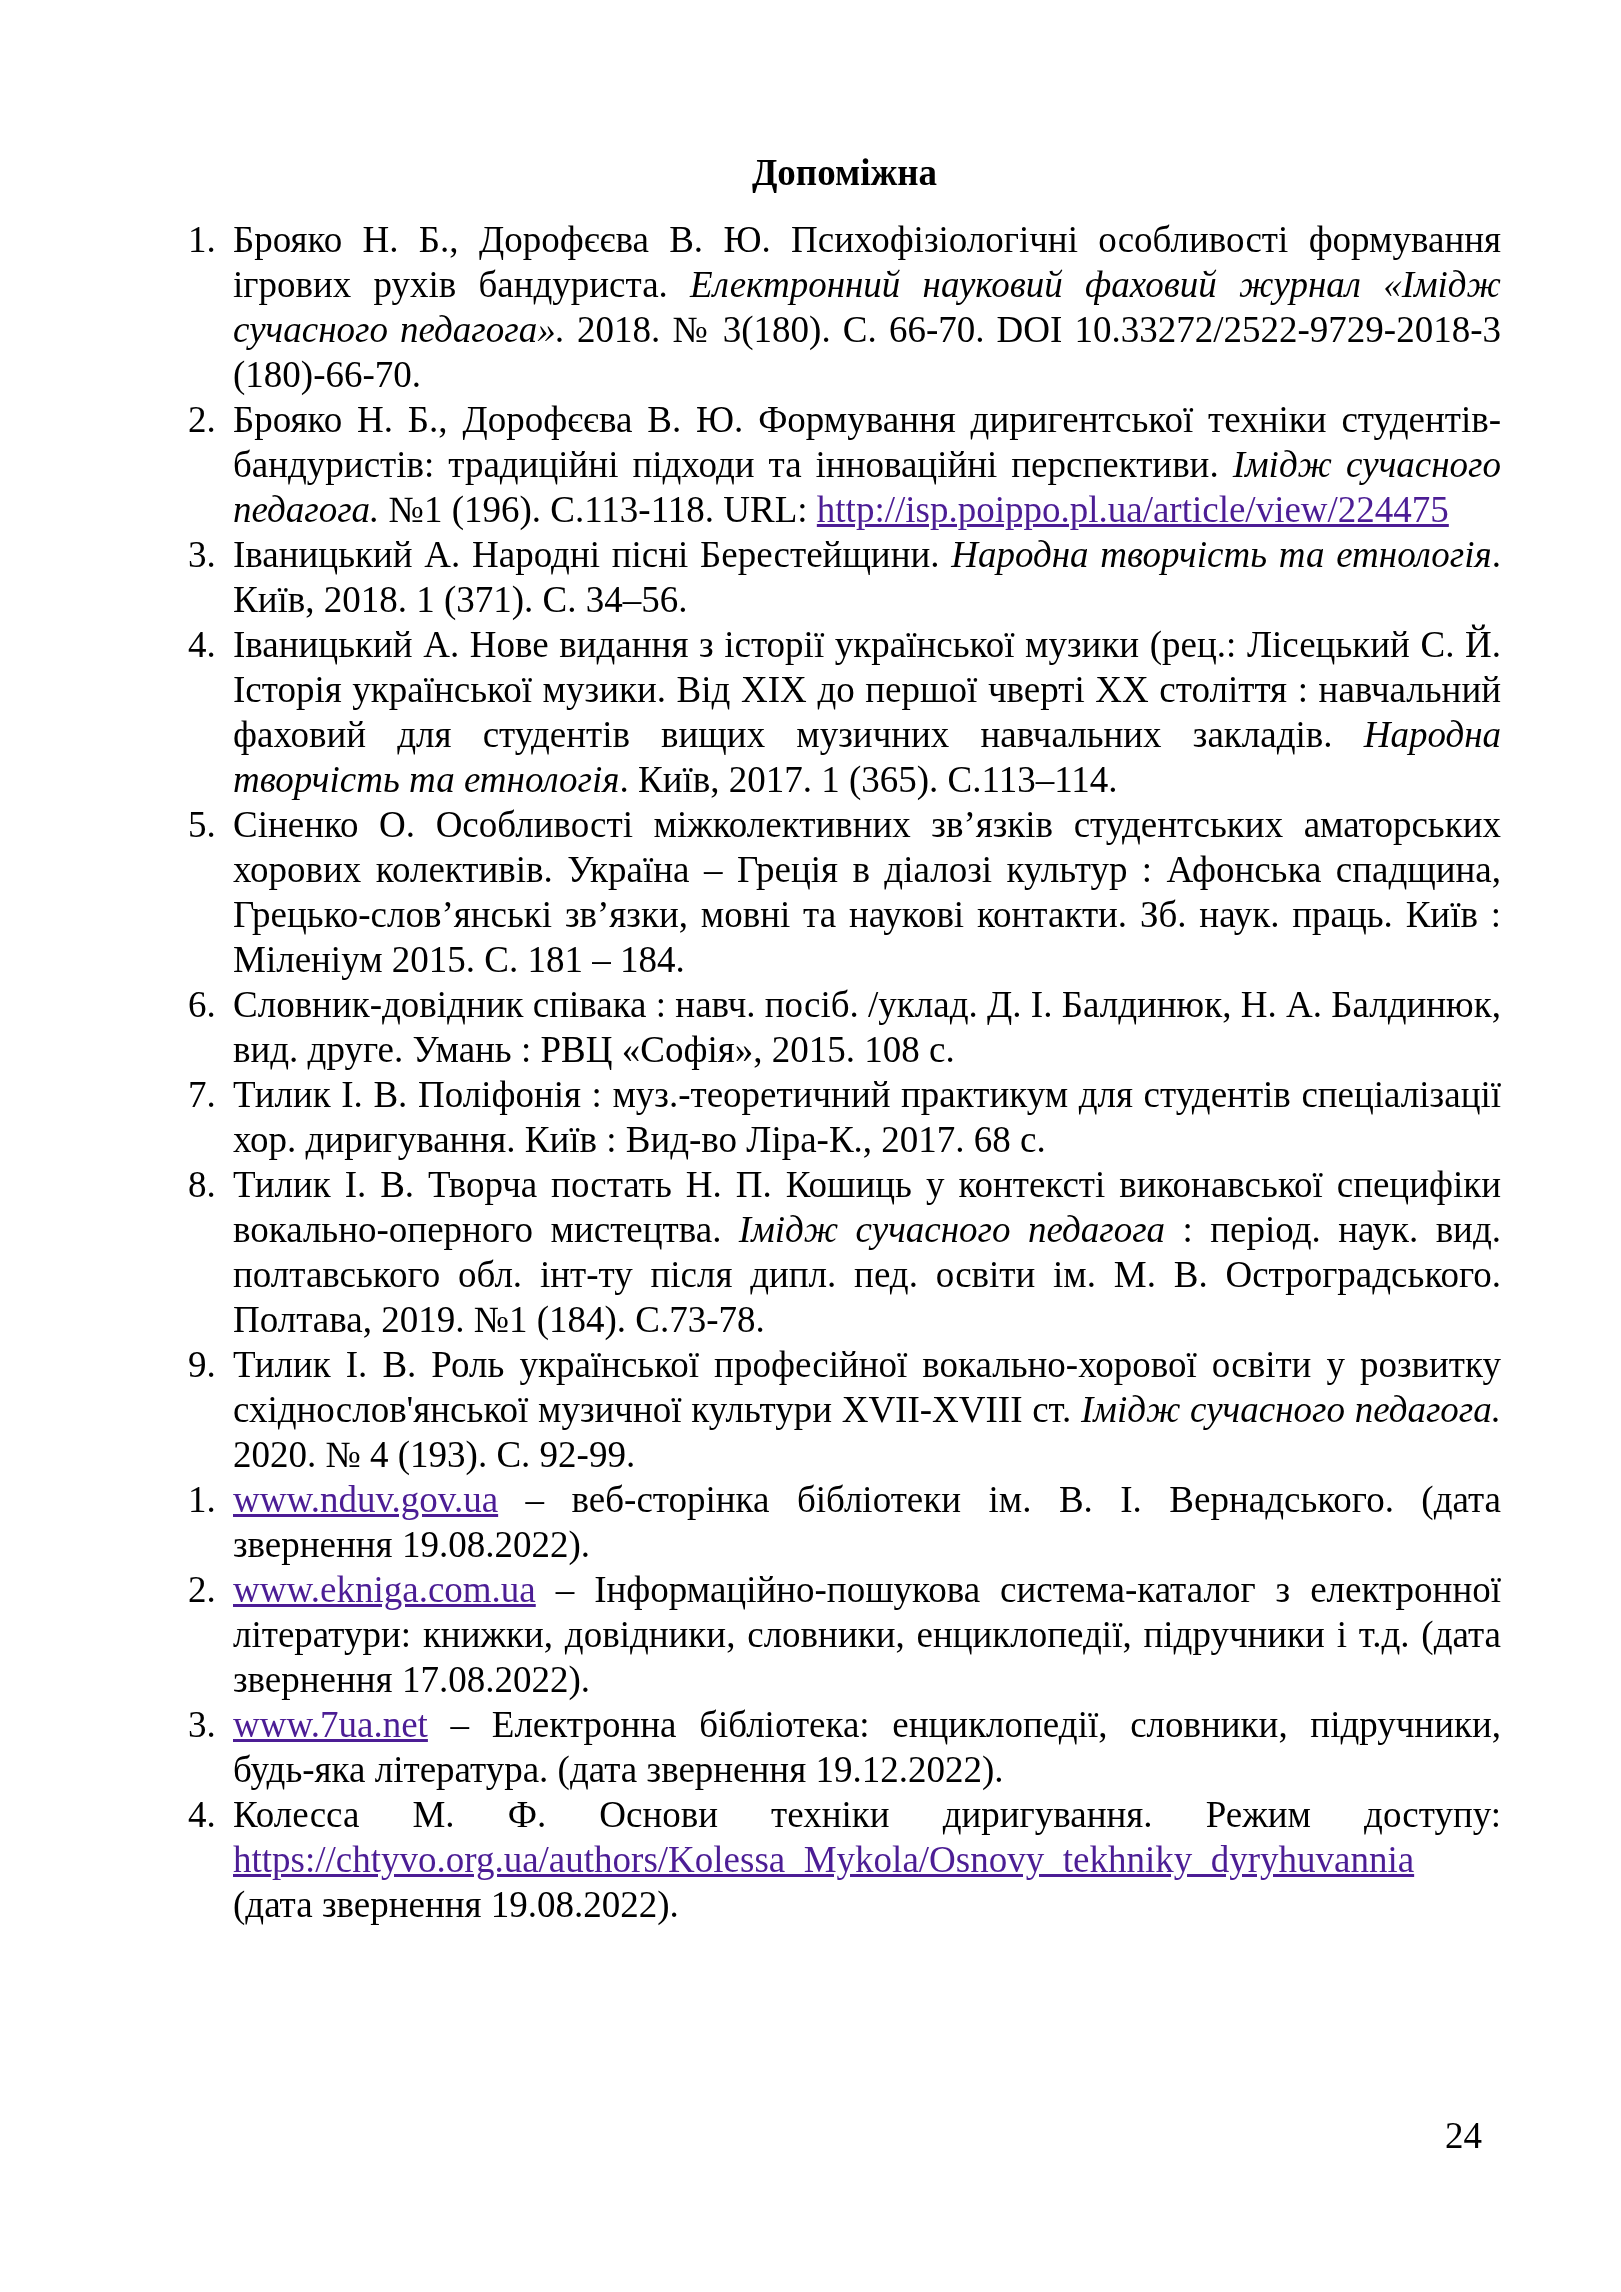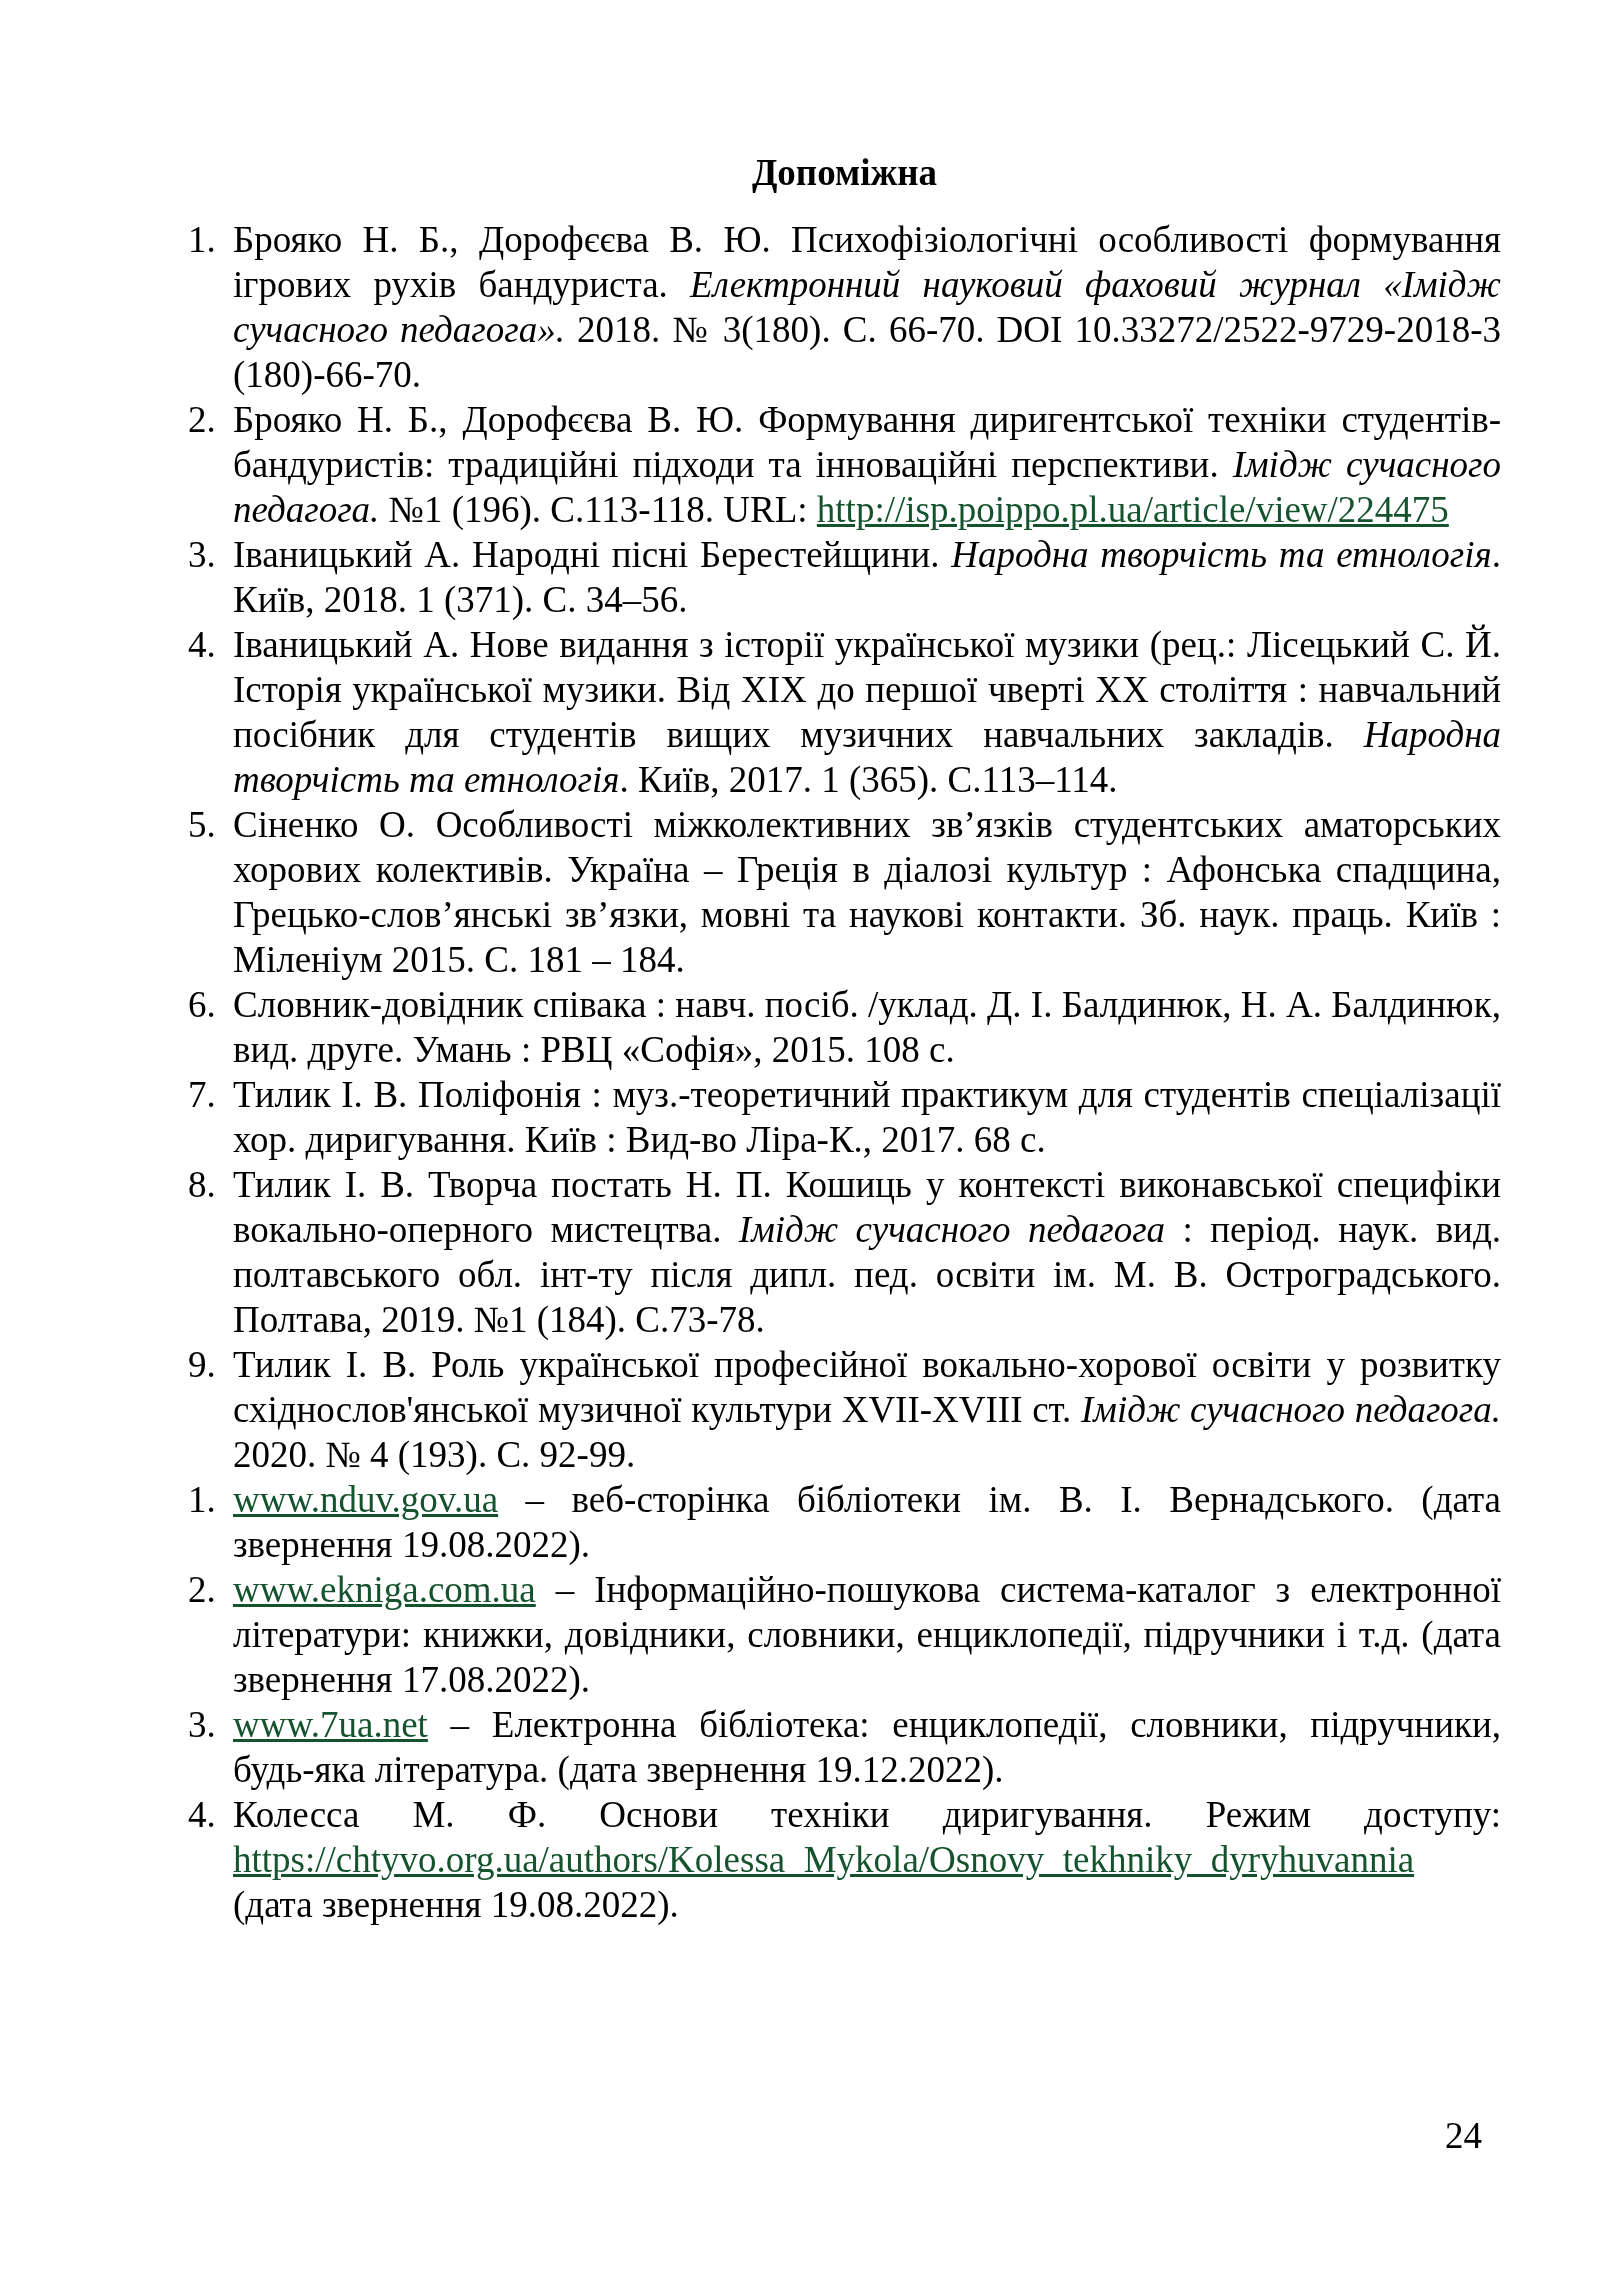--- a/index.html
+++ b/index.html
@@ -41,21 +41,21 @@
     padding-left: 45px;
     text-align: justify;
   }
   .item-num {
     position: absolute;
     left: 0;
     top: 0;
   }
   .it { font-style: italic; }
   .ref-link {
-    color: #14532d;
+    color: #4c1d95;
     text-decoration: underline;
   }
   .page-number {
     position: absolute;
     top: 2113px;
     right: 109px;
     font-size: 37px;
     line-height: 45px;
   }
 </style>
@@ -63,21 +63,21 @@
 <body>
 
 <div class="page">
   <main class="content" id="sections">
       <section class="section">
         <h2 class="section-heading">Допоміжна</h2>
         <ol class="ref-list">
           <li class="ref-item"><span class="item-num">1.</span><span>Брояко Н. Б., Дорофєєва В. Ю. Психофізіологічні особливості формування ігрових рухів бандуриста. </span><span class="it">Електронний науковий фаховий журнал «Імідж сучасного педагога».</span><span> 2018. № 3(180).  С. 66-70. DOI 10.33272/2522-9729-2018-3 (180)-66-70.</span></li>
           <li class="ref-item"><span class="item-num">2.</span><span>Брояко Н. Б., Дорофєєва В. Ю. Формування диригентської техніки студентів-бандуристів: традиційні підходи та інноваційні перспективи. </span><span class="it">Імідж сучасного педагога.</span><span> №1 (196). С.113-118. URL: </span><a class="ref-link" href="#">http://isp.poippo.pl.ua/article/view/224475</a></li>
           <li class="ref-item"><span class="item-num">3.</span><span>Іваницький А. Народні пісні Берестейщини. </span><span class="it">Народна творчість та етнологія</span><span>. Київ, 2018. 1 (371). С. 34–56.</span></li>
-          <li class="ref-item"><span class="item-num">4.</span><span>Іваницький А. Нове видання з історії української музики (рец.: Лісецький С. Й. Історія української музики. Від XIX до першої чверті XX століття : навчальний посібник для студентів вищих музичних навчальних закладів. </span><span class="it">Народна творчість та етнологія</span><span>. Київ, 2017. 1 (365). С.113–114.</span></li>
+          <li class="ref-item"><span class="item-num">4.</span><span>Іваницький А. Нове видання з історії української музики (рец.: Лісецький С. Й. Історія української музики. Від XIX до першої чверті XX століття : навчальний фаховий для студентів вищих музичних навчальних закладів. </span><span class="it">Народна творчість та етнологія</span><span>. Київ, 2017. 1 (365). С.113–114.</span></li>
           <li class="ref-item"><span class="item-num">5.</span><span>Сіненко О. Особливості міжколективних зв’язків студентських аматорських хорових колективів. Україна – Греція в діалозі культур : Афонська спадщина, Грецько-слов’янські зв’язки, мовні та наукові контакти. Зб.  наук. праць. Київ : Міленіум 2015. С. 181 – 184.</span></li>
           <li class="ref-item"><span class="item-num">6.</span><span>Словник-довідник співака : навч. посіб. /уклад. Д. І. Балдинюк, Н. А. Балдинюк, вид. друге. Умань : РВЦ «Софія», 2015. 108 с.</span></li>
           <li class="ref-item"><span class="item-num">7.</span><span>Тилик І. В. Поліфонія : муз.-теоретичний практикум для студентів спеціалізації хор. диригування. Київ : Вид-во Ліра-К., 2017. 68 с.</span></li>
           <li class="ref-item"><span class="item-num">8.</span><span>Тилик І. В. Творча постать Н. П. Кошиць у контексті виконавської специфіки вокально-оперного мистецтва. </span><span class="it">Імідж сучасного педагога</span><span> : період. наук. вид. полтавського обл. інт-ту після дипл. пед. освіти ім. М. В. Остроградського. Полтава, 2019. №1 (184). С.73-78.</span></li>
           <li class="ref-item"><span class="item-num">9.</span><span>Тилик І. В. Роль української професійної вокально-хорової освіти у розвитку східнослов'янської музичної культури XVII-XVIII ст. </span><span class="it">Імідж сучасного педагога.</span><span> 2020. № 4 (193). С. 92-99.</span></li>
         </ol>
       </section>
       <section class="section">
         <ol class="ref-list">
           <li class="ref-item"><span class="item-num">1.</span><a class="ref-link" href="#">www.nduv.gov.ua</a><span> – веб-сторінка бібліотеки ім. В. І. Вернадського. (дата звернення 19.08.2022).</span></li>

